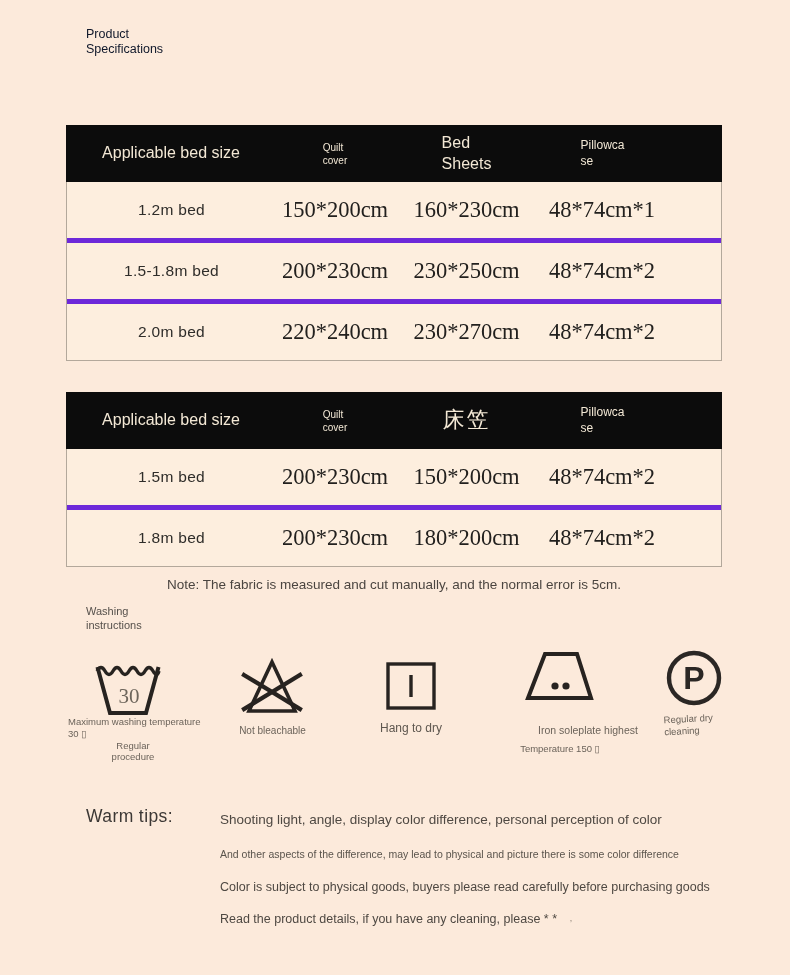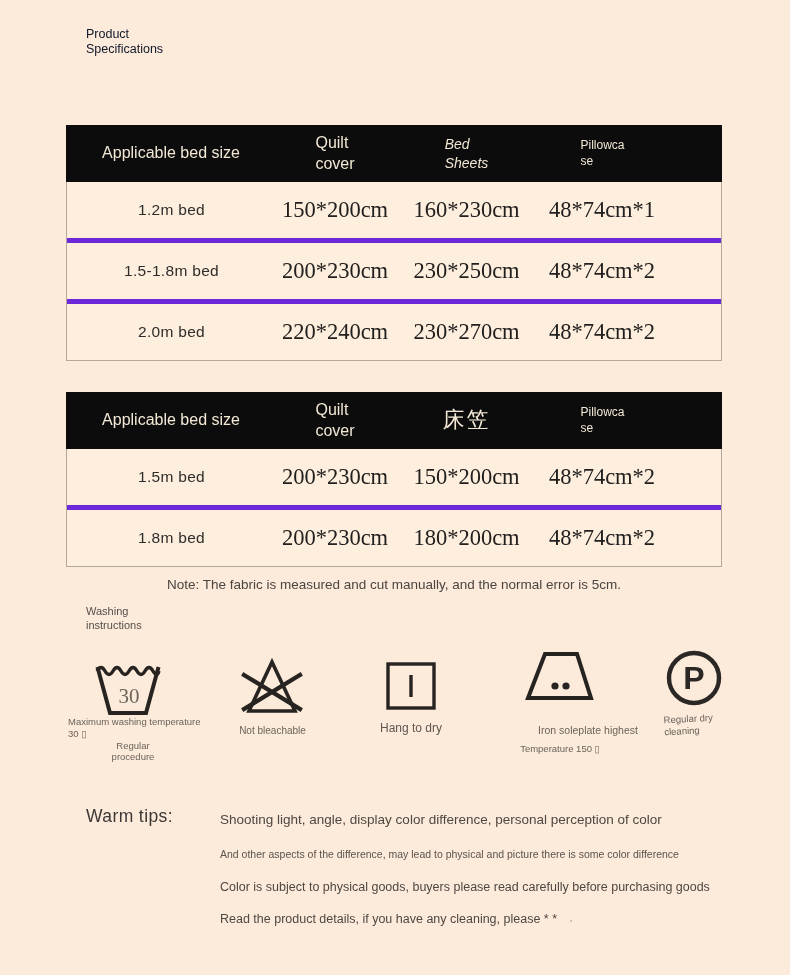--- a/index.html
+++ b/index.html
@@ -19,22 +19,22 @@
   .t1 { top:125px; }
   .t2 { top:392px; }
   .thead {
     background:#0c0c0c; height:57px; display:grid;
     grid-template-columns:210px 130px 135px 181px;
     align-items:center; color:#f3e8d5;
   }
   .th { display:flex; justify-content:center; align-items:center; }
   .th-inner { white-space:pre-line; text-align:left; line-height:1.3; }
   .th1 .th-inner { font-size:16px; }
-  .th2 .th-inner { font-size:16px; }
-  .th3 .th-inner { font-size:14px;font-style:italic; }
+  .th2 .th-inner { font-size:10px; }
+  .th3 .th-inner { font-size:16px; }
   .th3cn .th-inner { font-size:22px; letter-spacing:2px; }
   .th4 .th-inner { font-size:12px; }
   .c2 { padding-right:12px; }
   .c3 { padding-right:14px; }
   .c4 { padding-right:58px; }
   .tbody { border:1px solid #b3a89b; border-top:none; box-sizing:border-box; }
   .trow {
     height:56px; background:#fdeede; display:grid;
     grid-template-columns:209px 130px 135px 180px;
     align-items:center; border-bottom:5px solid #6d28d9;

